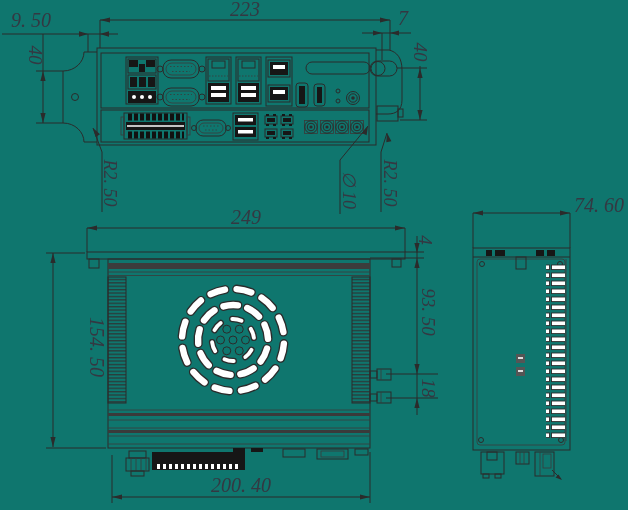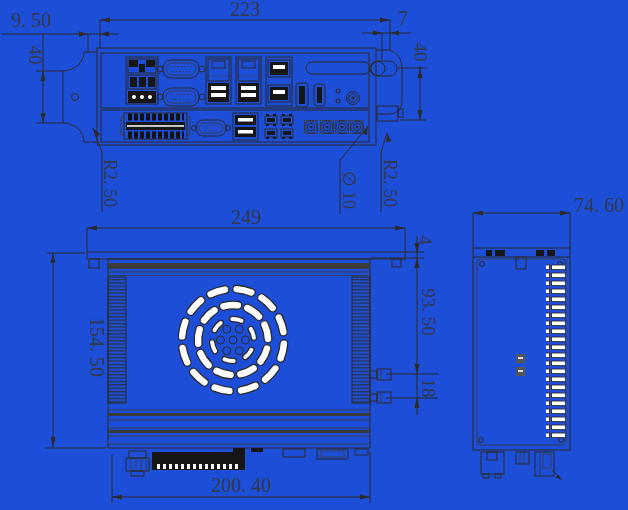--- a/index.html
+++ b/index.html
@@ -1,16 +1,16 @@
 <!DOCTYPE html>
 <html><head>
 <meta charset="utf-8">
 <style>
   html,body{margin:0;padding:0;background:#ffffff;}
-  .stage{width:628px;height:510px;position:relative;background:#1d4ed8;overflow:hidden;}
+  .stage{width:628px;height:510px;position:relative;background:#0f766e;overflow:hidden;font-style:italic;}
   svg{display:block;}
   text{font-family:"Liberation Serif","DejaVu Serif",serif;fill:#343842;}
   .dim{font-size:20px;}
   .dimr{font-size:19px;}
   .dims{font-size:18px;}
   .ln{stroke:#2b2b2b;stroke-width:1;fill:none;}
   .lnthin{stroke:#3a3a3a;stroke-width:0.8;fill:none;}
   .ar{fill:#2b2b2b;stroke:none;}
   .dk{fill:#161616;stroke:none;}
 </style>

